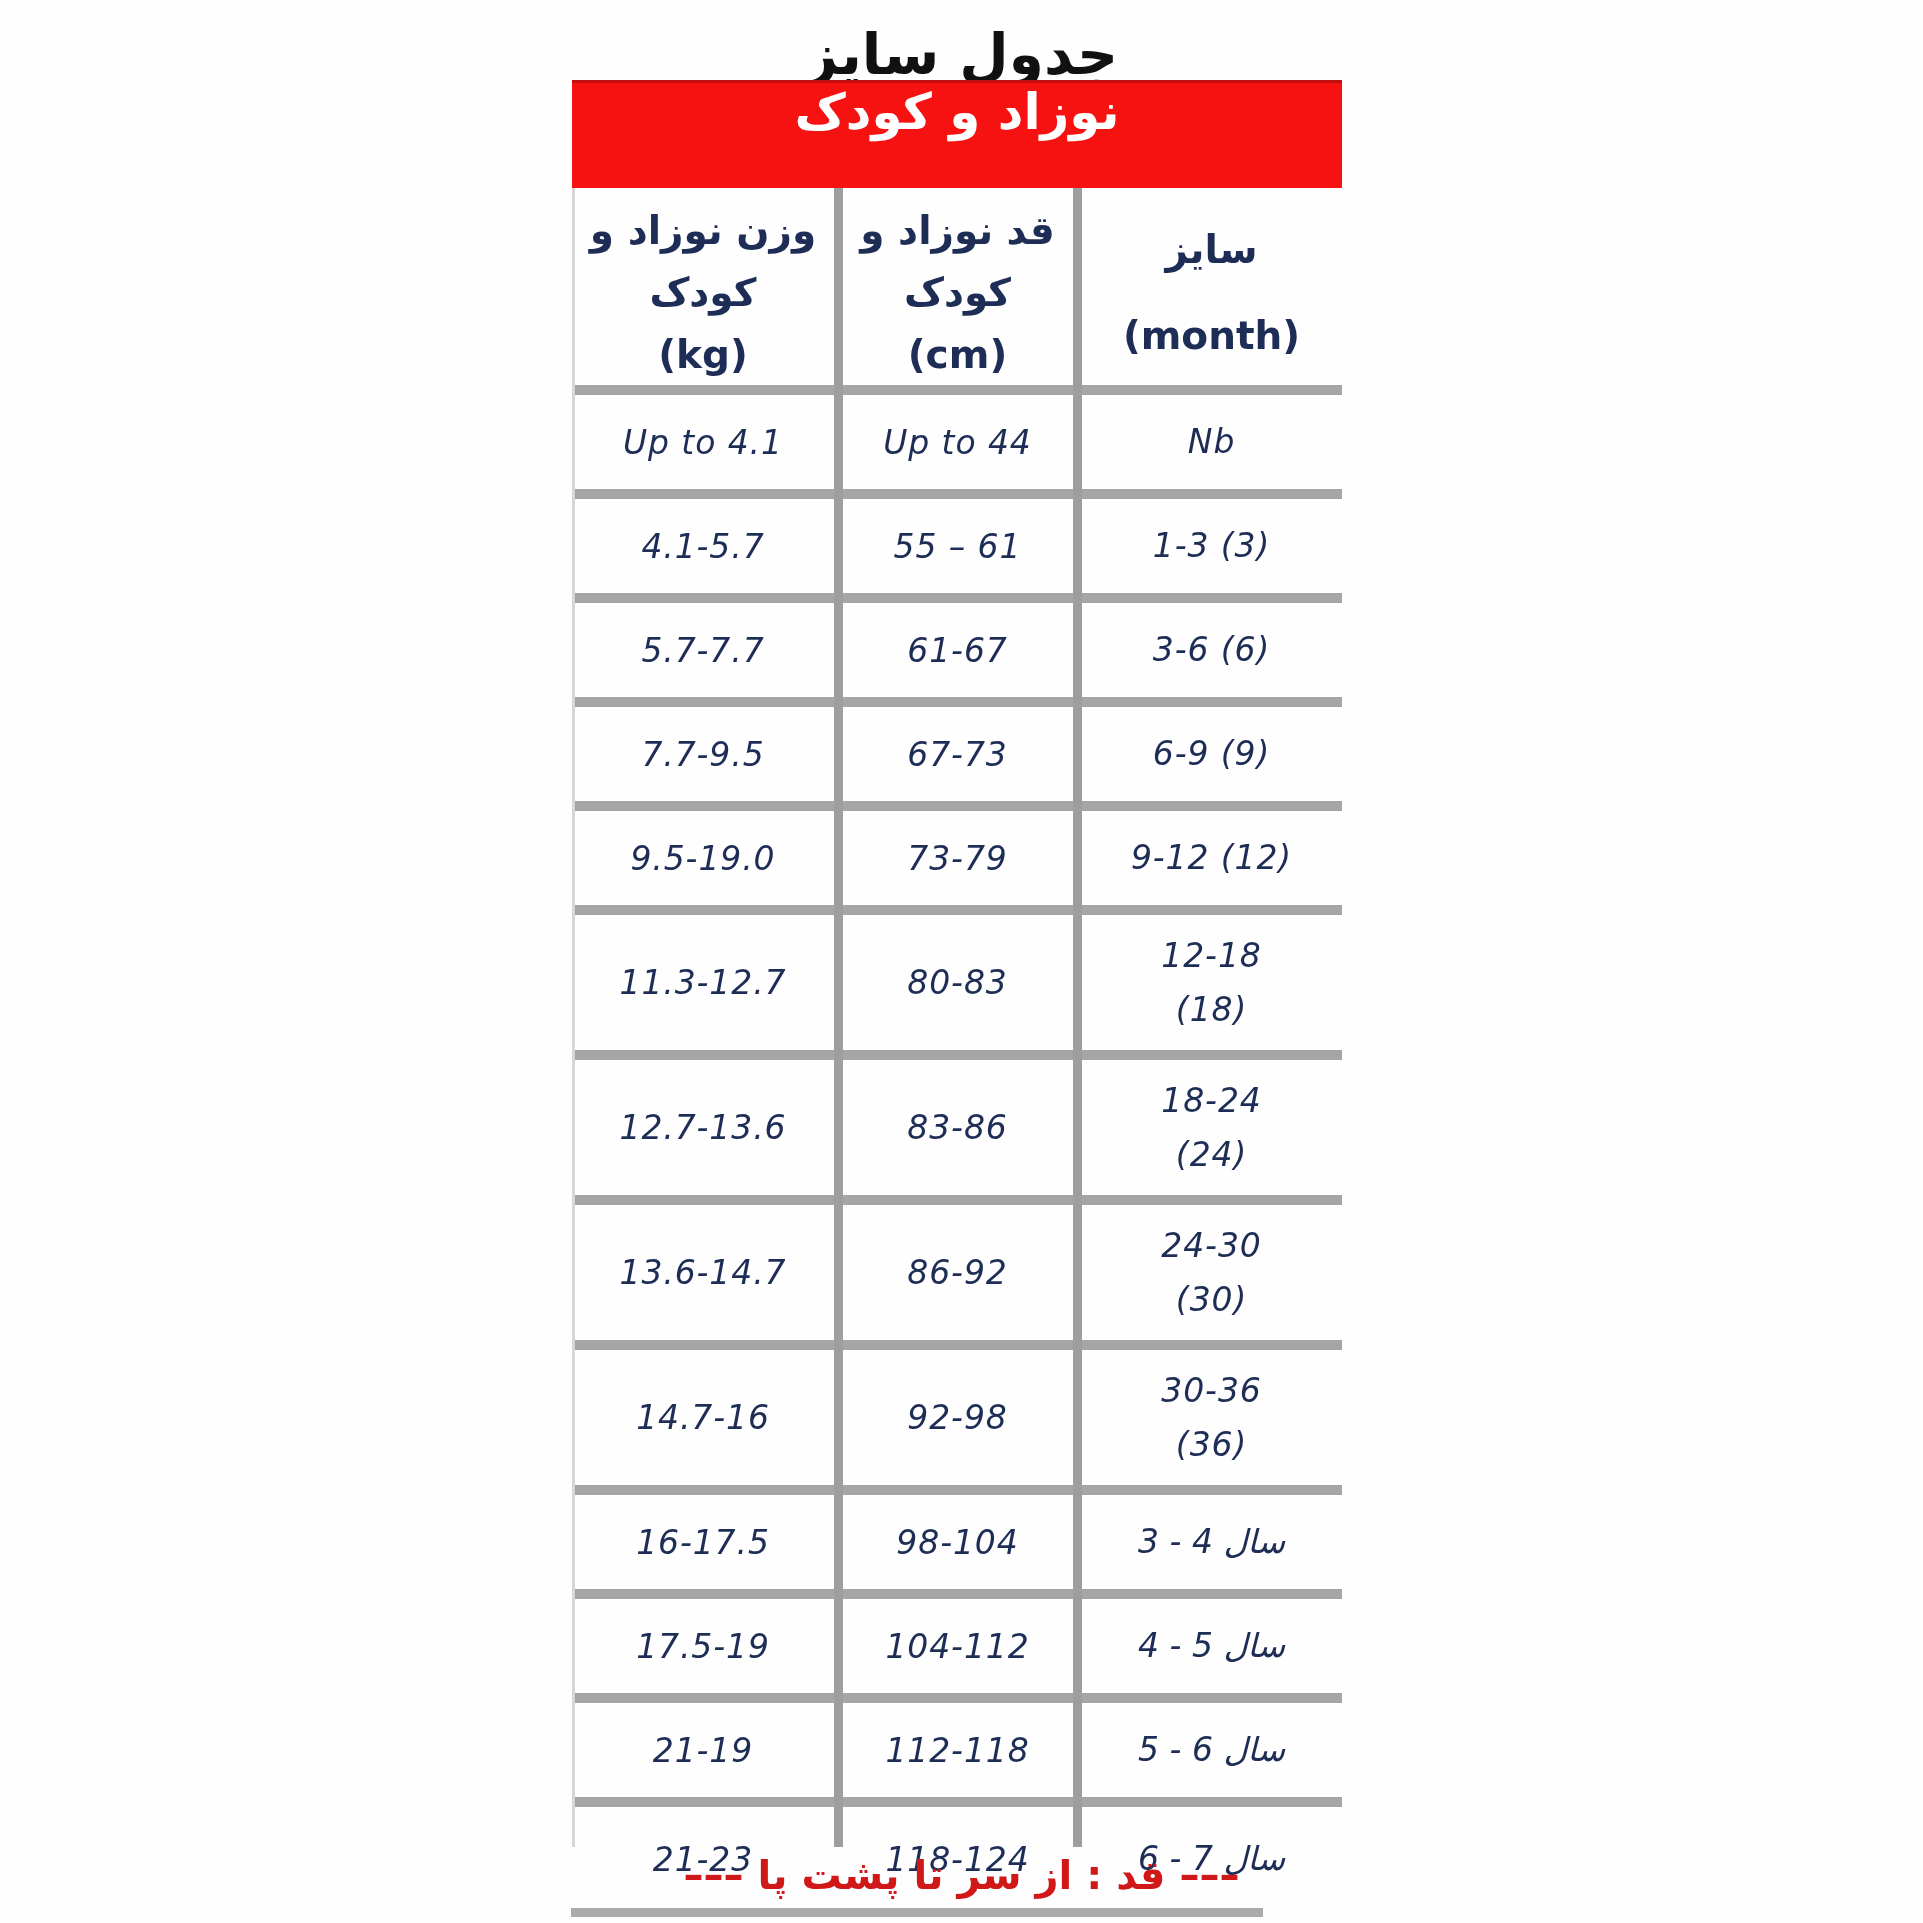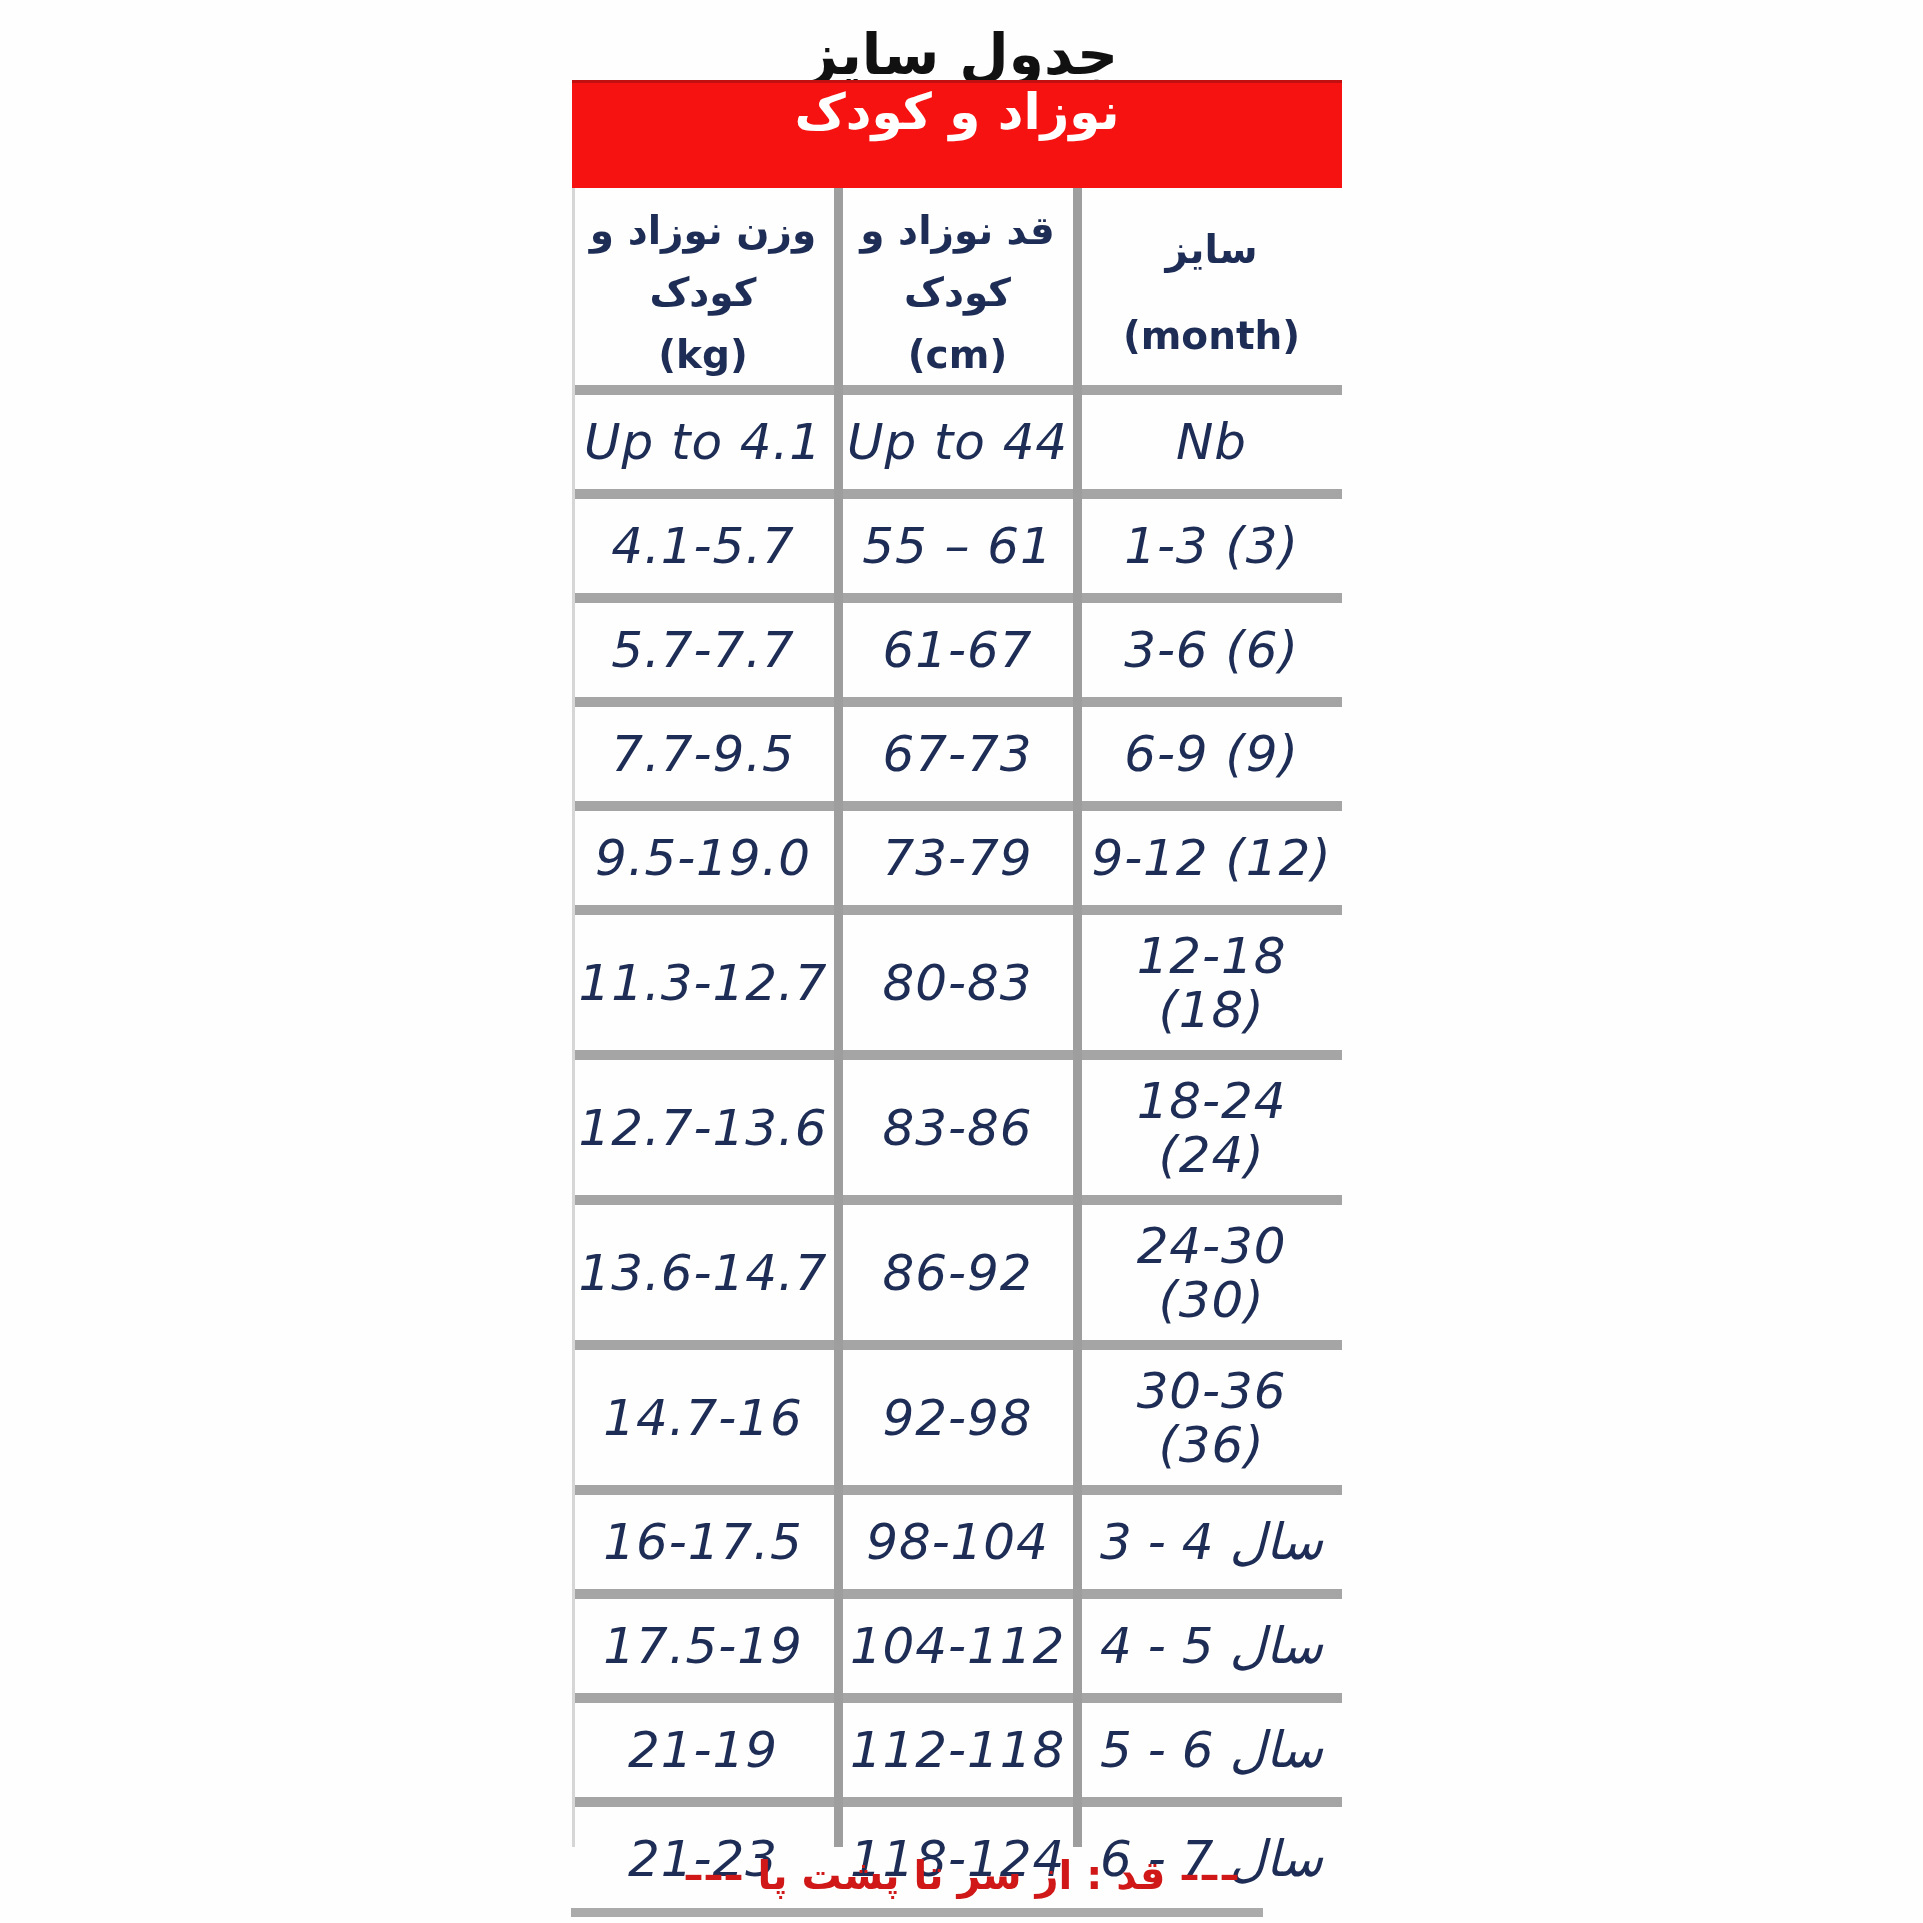--- a/index.html
+++ b/index.html
@@ -40,21 +40,21 @@
   .hdr div.unit{ direction:ltr; }
 
   .row{
     display:flex; align-items:center;
     height:104px; border-bottom:10.4px solid var(--grid-gray,#a5a5a5);
   }
   .row.tall{ height:145px; }
   .row.last{ border-bottom:none; }
 
   .val{
-    font-style:italic; font-size:50px; letter-spacing:0.9px;
+    font-style:italic; font-size:33px; letter-spacing:0.9px;
     color:var(--navy,#1e2d55);
   }
   .c3.val div{ line-height:54px; }
 
   .v-div{ position:absolute; width:8.6px; top:108px; height:1659px; background:#9e9e9e; z-index:2; }
   .v1{ left:262px; }
   .v2{ left:501px; }
   .v-edge{ position:absolute; left:0; top:108px; width:2.6px; height:1659px; background:#d6d6d6; }
 
   .footer-note{

